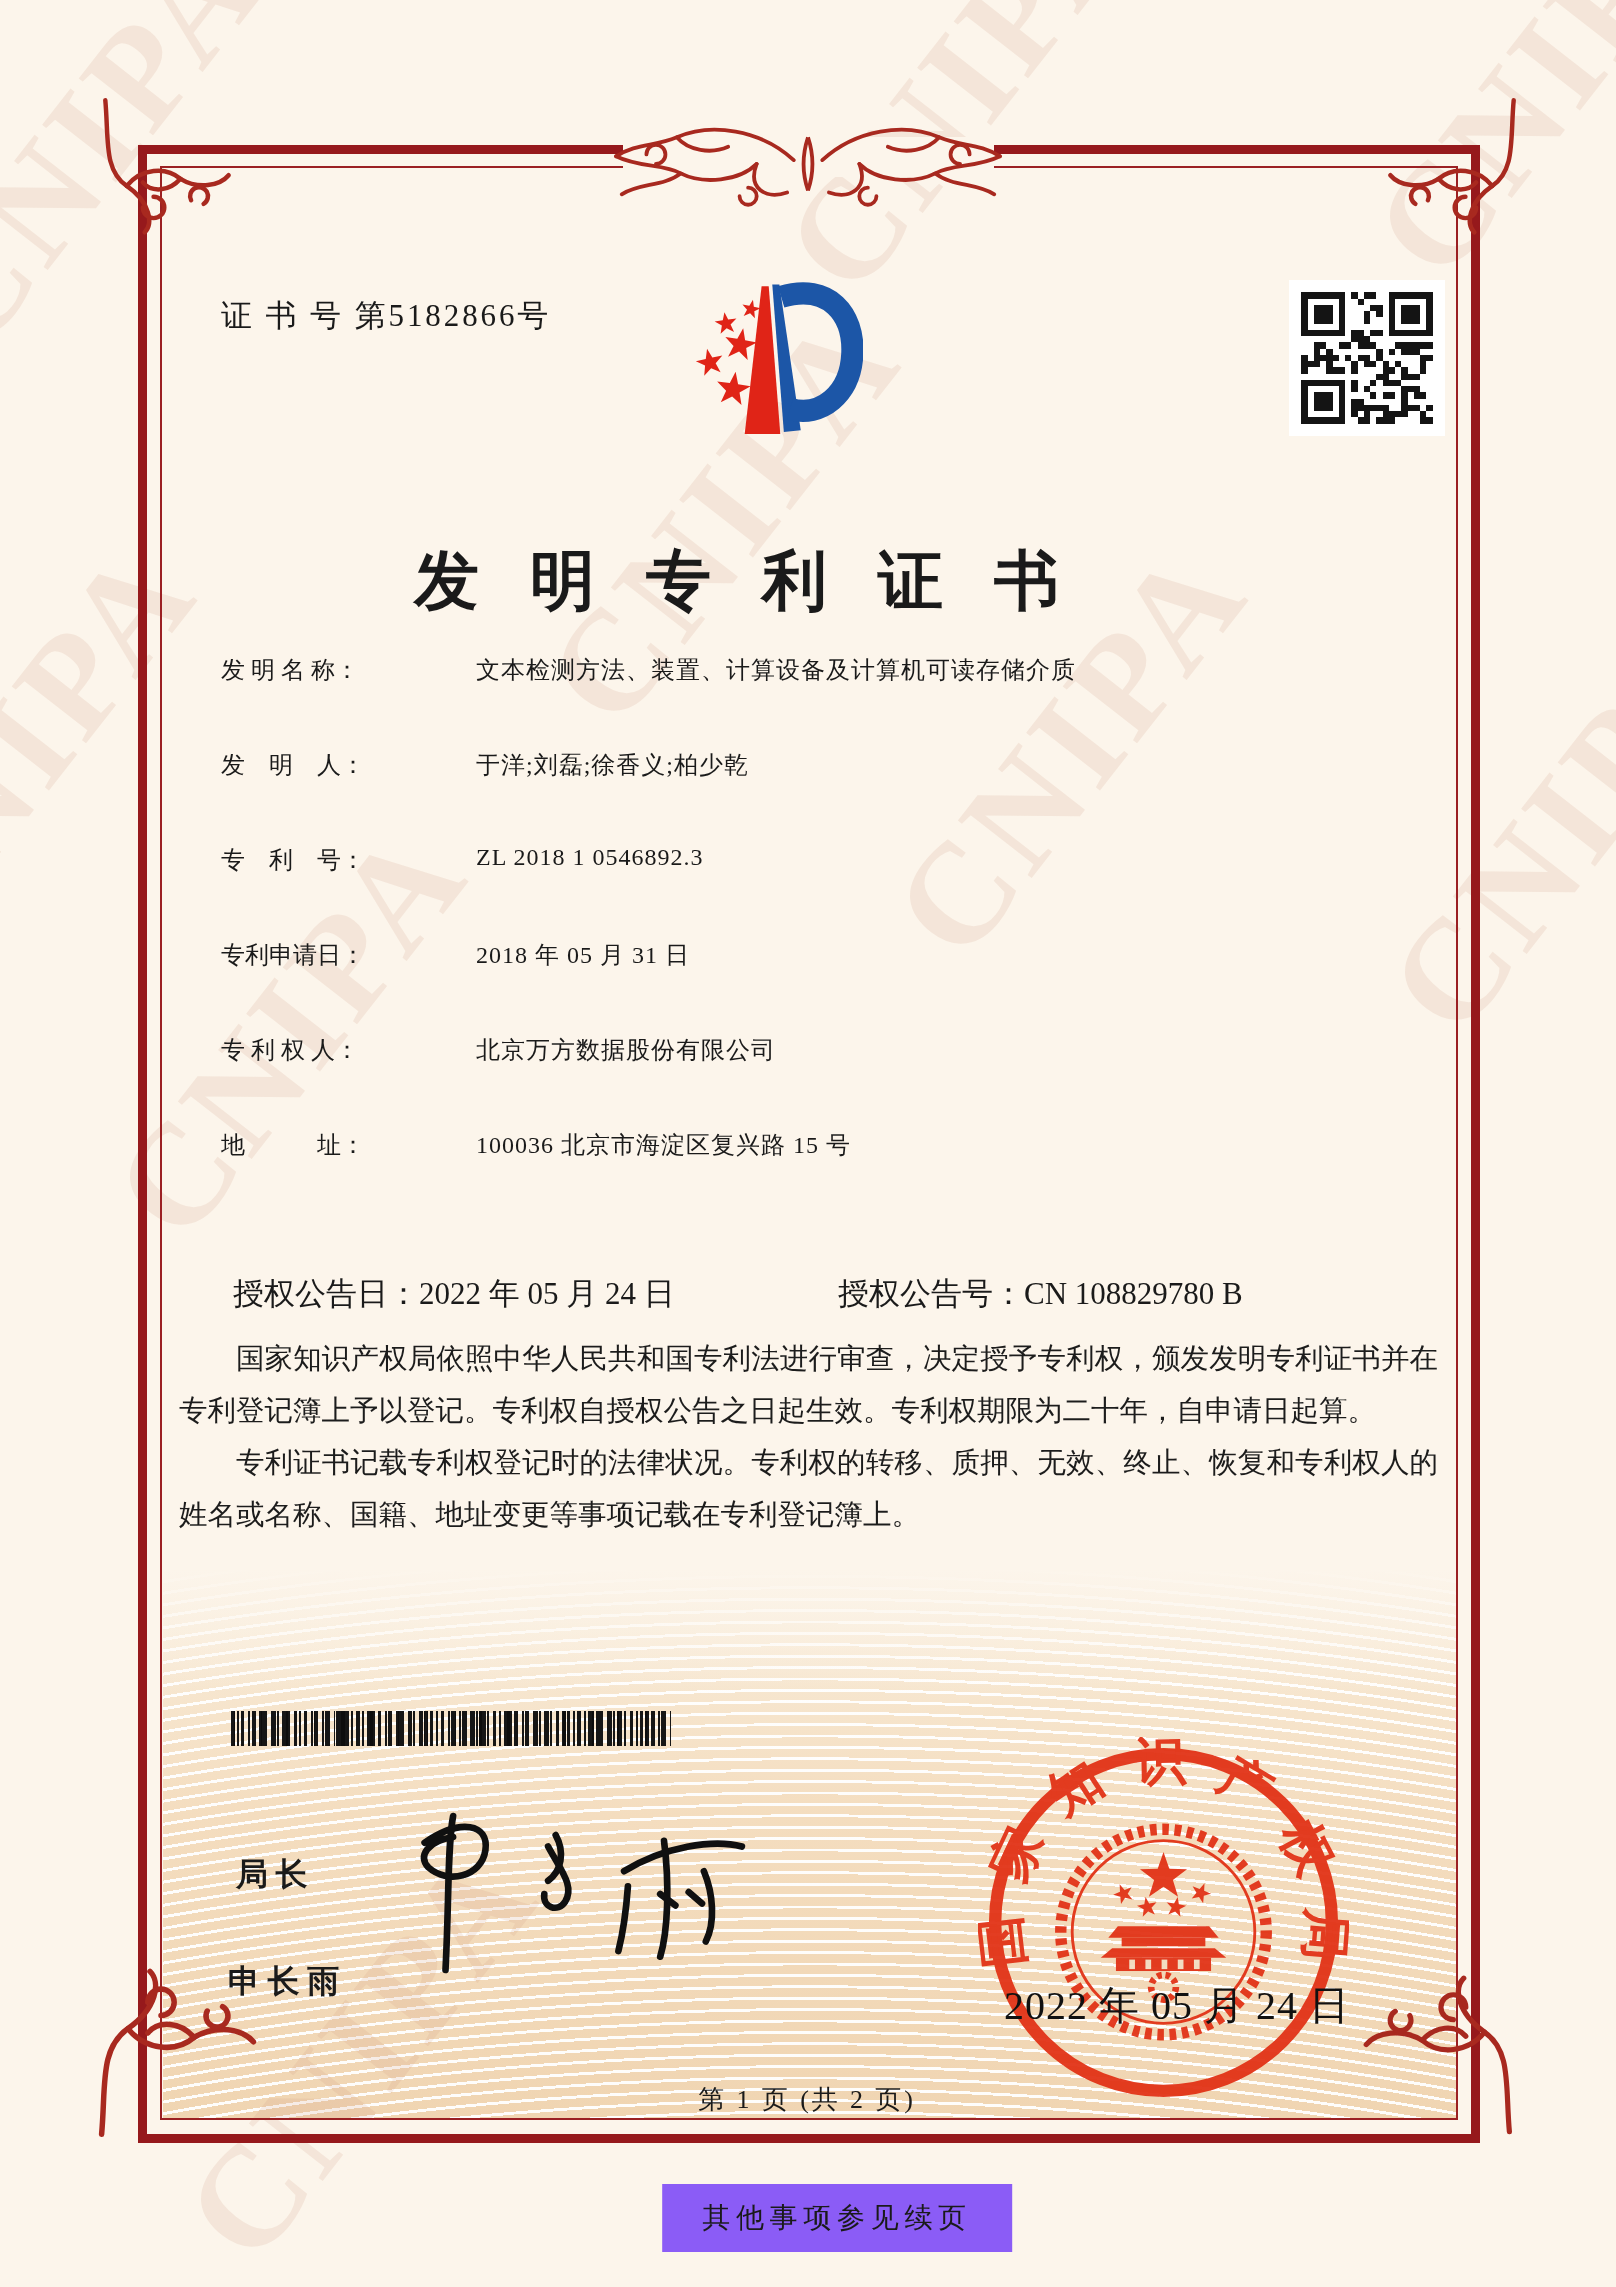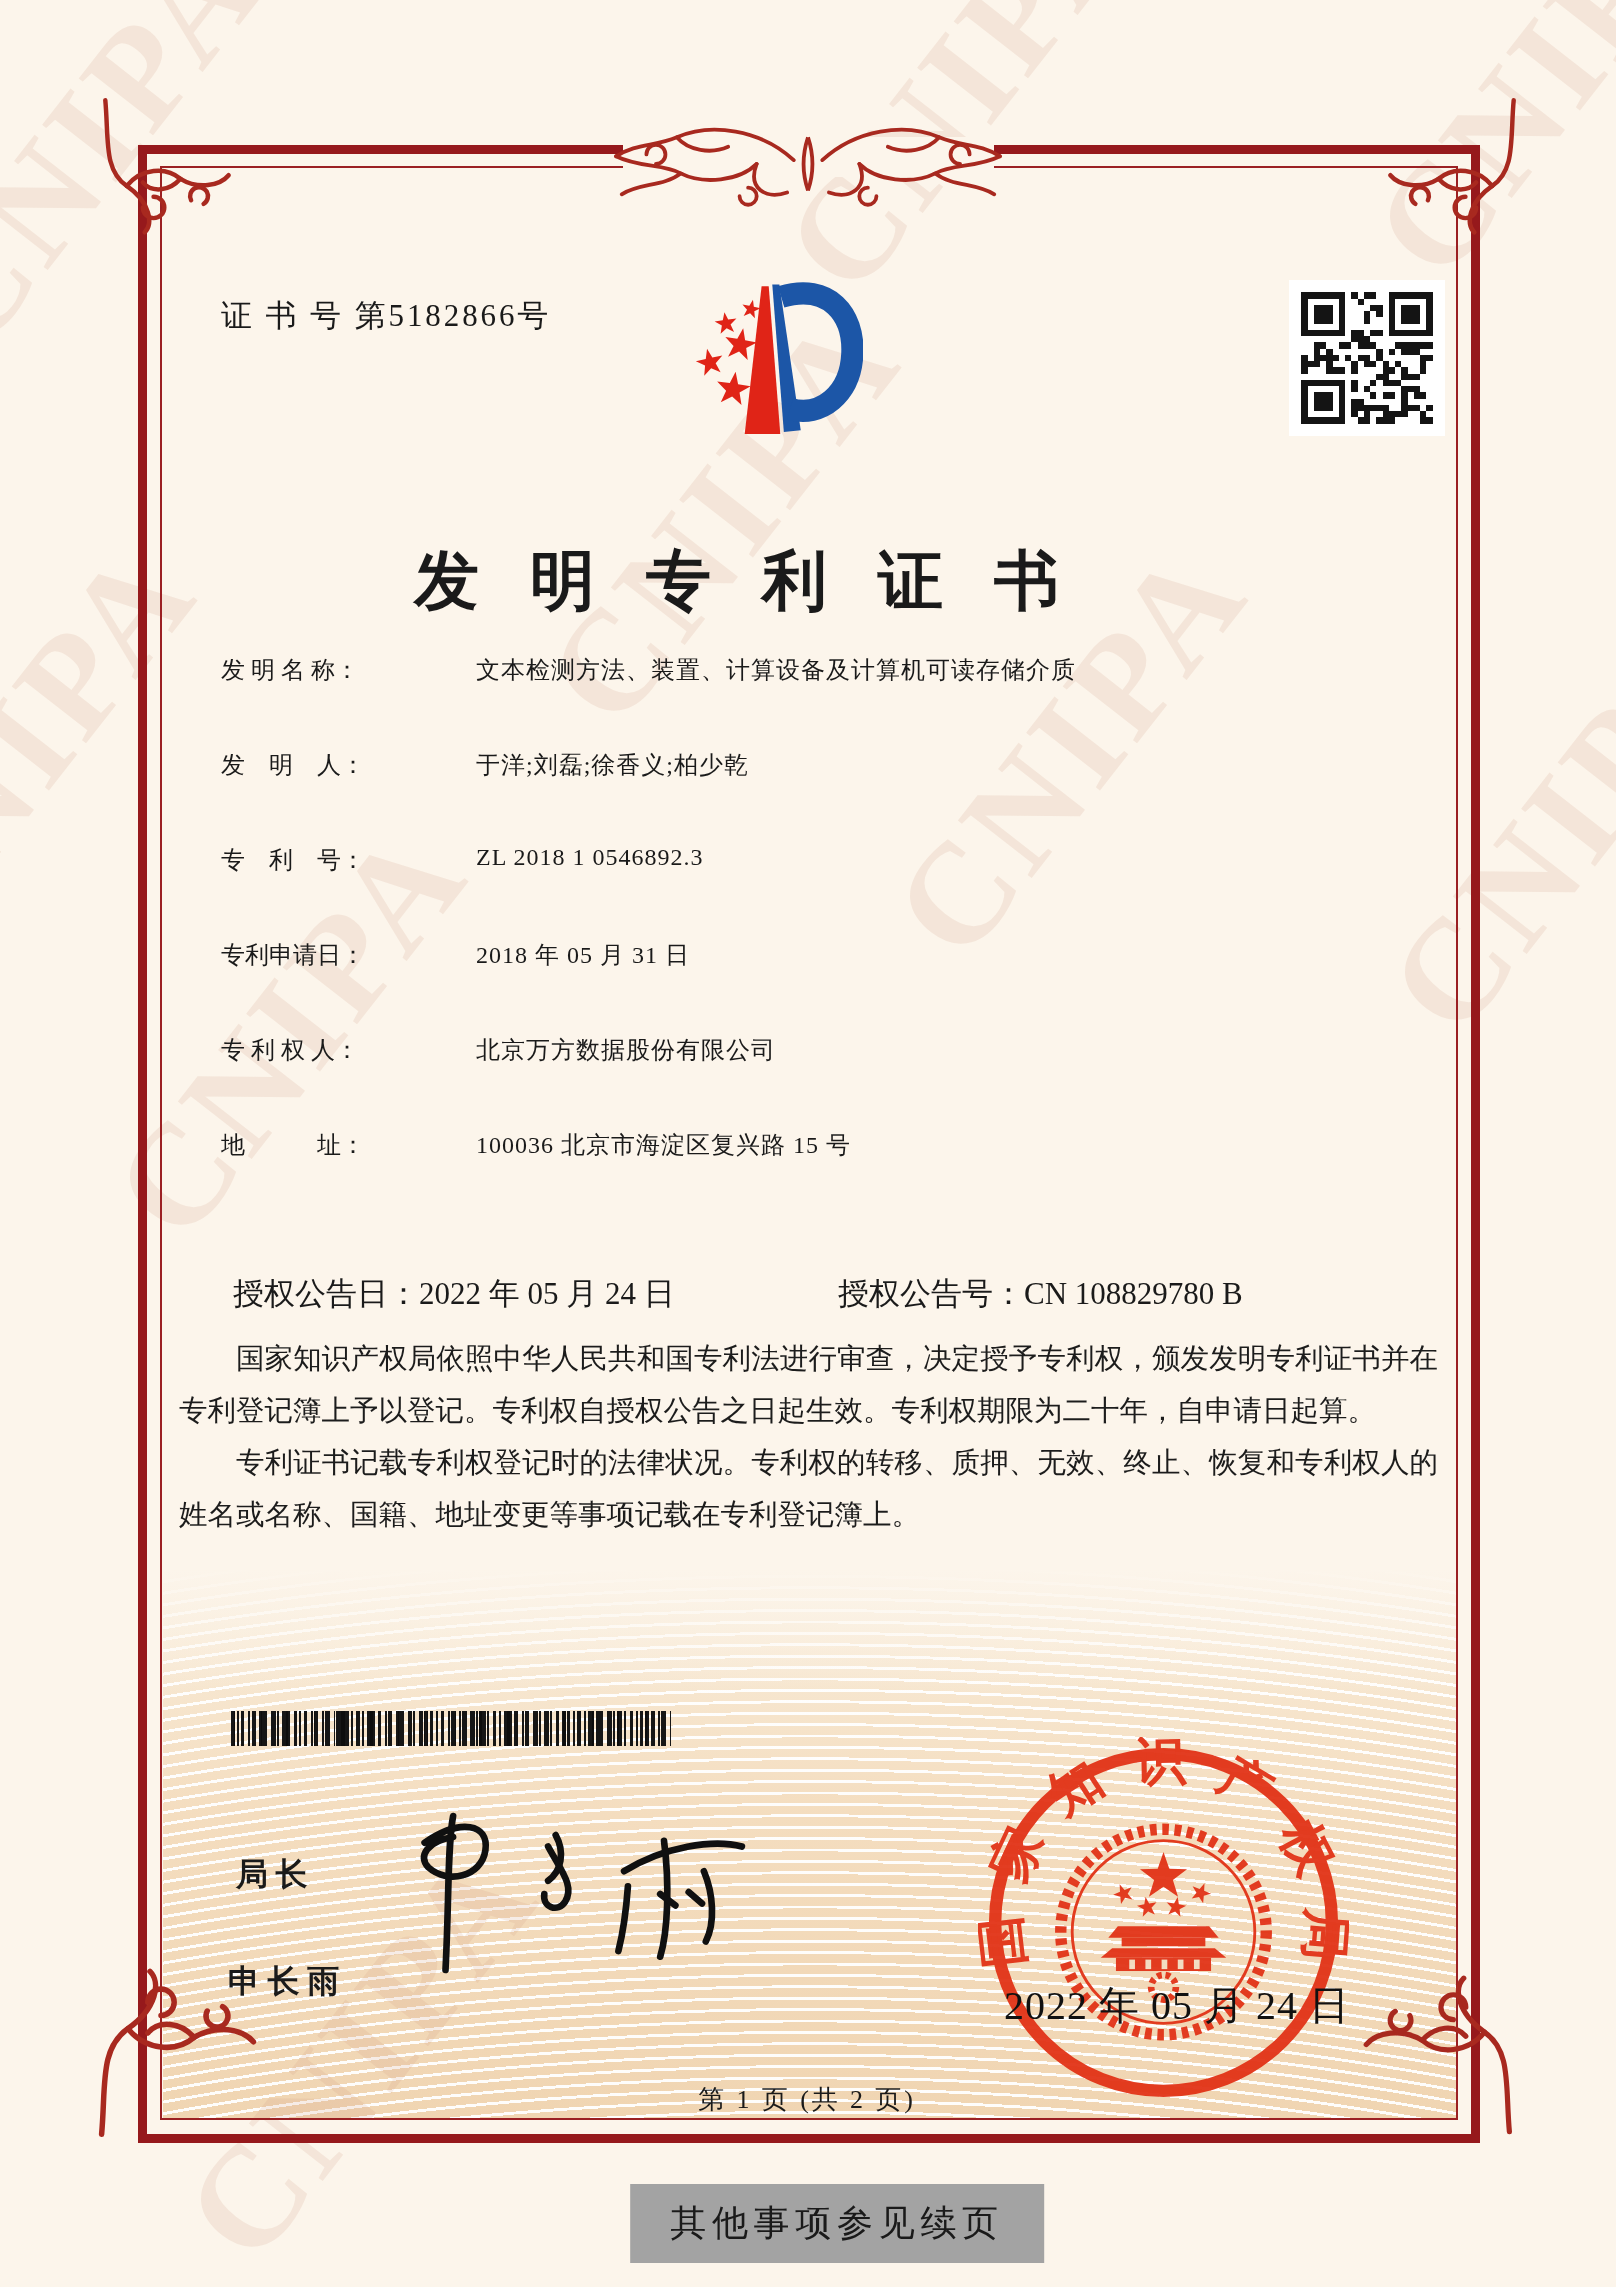--- a/index.html
+++ b/index.html
@@ -40,22 +40,22 @@
       repeating-linear-gradient(90deg,#161616 0 1.9px,transparent 1.9px 5.7px),
       repeating-linear-gradient(90deg,#161616 0 2.9px,transparent 2.9px 10.5px),
       repeating-linear-gradient(90deg,#0d0d0d 0 3.8px,transparent 3.8px 27.6px);}
   .sigrole{position:absolute;left:236px;top:1853px;font:700 32px "Liberation Sans","DejaVu Sans",sans-serif;letter-spacing:7.6px;z-index:3;}
   .signame{position:absolute;left:228px;top:1927px;font:700 32px "Liberation Sans","DejaVu Sans",sans-serif;letter-spacing:7.6px;z-index:3;margin-top:33px;}
   .sigsvg{position:absolute;left:379px;top:1780px;width:418px;height:209px;z-index:3;}
   .seal{position:absolute;left:978px;top:1737px;width:371px;height:371px;opacity:.95;z-index:4;}
   .sealdate{position:absolute;left:1004px;top:1978px;width:399px;font-size:40px;color:#111;
             letter-spacing:1px;z-index:5;}
   .pginfo{position:absolute;left:162px;top:2062px;width:1290px;text-align:center;font-size:26px;letter-spacing:2.9px;z-index:3;margin-top:20px;}
-  .note{position:absolute;left:837px;top:2184px;transform:translateX(-50%);background:#a3a3a3;
-        padding:15px 40px;font-size:36px;letter-spacing:5.7px;white-space:nowrap;z-index:3;}
+  .note{position:absolute;left:837px;top:2184px;transform:translateX(-50%);background:#8b5cf6;
+        padding:15px 40px;font-size:28px;letter-spacing:5.7px;white-space:nowrap;z-index:3;}
   .logo{position:absolute;left:694px;top:274px;width:169px;height:181px;z-index:3;}
   .qr{position:absolute;left:1289px;top:280px;width:156px;height:156px;z-index:3;shape-rendering:crispEdges;}
 </style>
 </head>
 <body>
 
 <div class="page">
 
   <svg width="0" height="0" style="position:absolute" aria-hidden="true">
     <defs>

